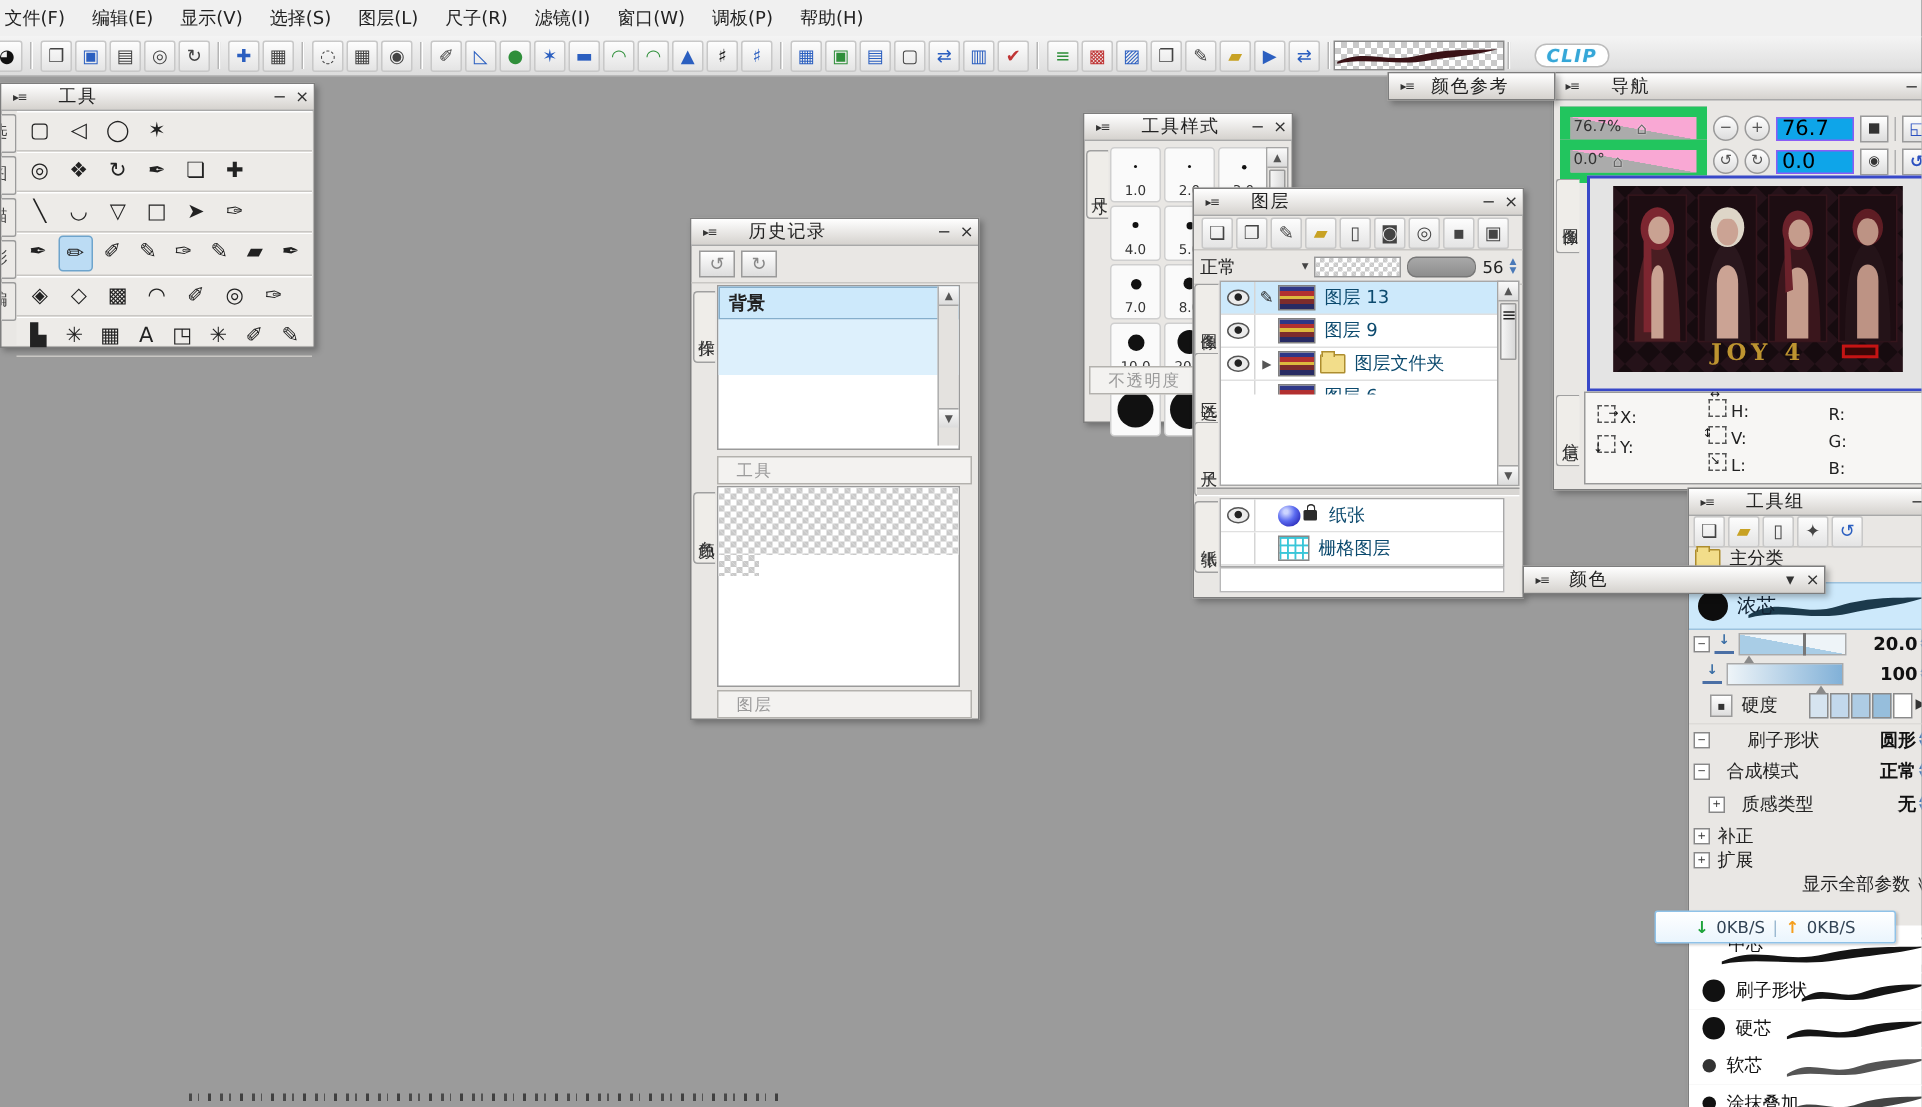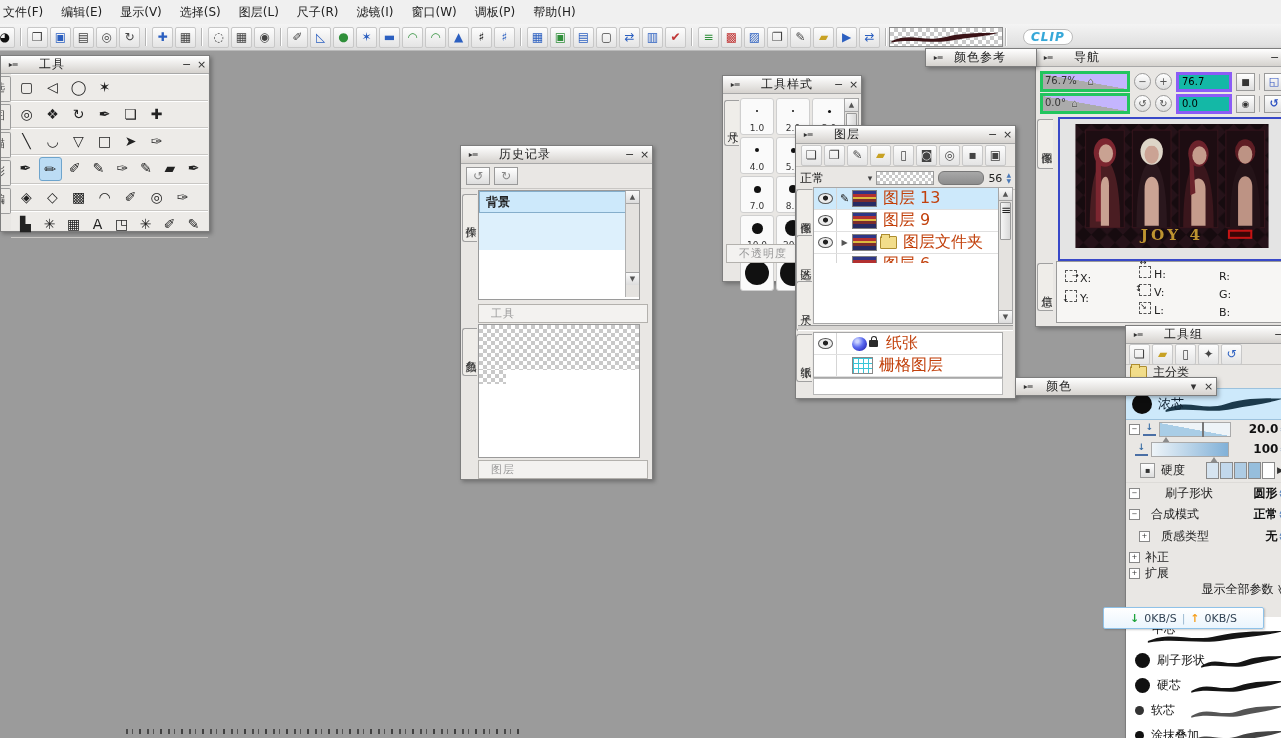--- a/index.html
+++ b/index.html
@@ -51,21 +51,21 @@
   .toolrow .tl-ic.sel{background:#bcdcf4;border:1px solid #6ea4cc;}
   .stub{position:absolute;left:0;width:9px;height:24px;overflow:hidden;background:#eceae7;
         border:1px solid #9c9c9c;border-left:none;border-radius:0 2px 2px 0;
         font-size:11px;color:#444;line-height:22px;}
   .stub i{font-style:normal;margin-left:-7px;display:inline-block;}
   
   .lrow{display:flex;align-items:center;height:21px;background:#fff;border-bottom:1px solid #e0e0e0;}
   .lrow.sel{background:#cde9fb;}
   .lrow .c1{width:22px;display:flex;justify-content:center;border-right:1px solid #d5d5d5;align-self:stretch;align-items:center;}
   .lrow .c2{width:15px;text-align:center;font-size:8px;color:#555;}
-  .lrow .lbl{margin-left:6px;font-size:16px;color:#c2410c;white-space:nowrap;}
+  .lrow .lbl{margin-left:6px;font-size:12px;color:#0c4a6e;white-space:nowrap;}
   .eye{display:inline-block;width:13px;height:9px;border:1px solid #555;border-radius:50%;
        background:radial-gradient(circle at 50% 45%,#222 2.2px,#ececec 2.8px);}
   .lthumb{width:23px;height:15px;border:1px solid #808080;background:
      linear-gradient(180deg,#2e3787 0%,#2e3787 18%,#b23030 18%,#b23030 40%,#dcba3e 40%,#dcba3e 56%,#7c2c2c 56%,#7c2c2c 76%,#272b63 76%,#272b63 100%);}
   .fold{display:inline-block;width:15px;height:11px;background:#f2dd8a;border:1px solid #ad8d2f;
         border-radius:1px;position:relative;margin-left:3px;}
   .fold:before{content:"";position:absolute;left:0;top:-3px;width:7px;height:3px;background:#f2dd8a;
         border:1px solid #ad8d2f;border-bottom:none;}
   .gridthumb{width:19px;height:15px;border:1px solid #888;background-color:#fff;
      background-image:linear-gradient(#39c6d8 1px,transparent 1px),linear-gradient(90deg,#39c6d8 1px,transparent 1px);
@@ -81,32 +81,32 @@
   .sbthumb{margin:1px;height:36px;background:linear-gradient(90deg,#f6f6f6,#d8d8d8);border:1px solid #9a9a9a;border-radius:1px;}
   .spin{display:inline-flex;flex-direction:column;line-height:6px;font-size:6px;color:#4a79b8;cursor:pointer;}
   
   .szgrid{position:absolute;display:grid;grid-template-columns:repeat(3,34px);grid-auto-rows:37px;gap:2px;}
   .szcell{background:#fafafa;border:1px solid #cfcfcf;border-radius:3px;display:flex;flex-direction:column;
           align-items:center;justify-content:flex-end;cursor:pointer;overflow:hidden;}
   .szcell .dot{border-radius:50%;background:#111;margin:auto;}
   .szcell b{font-weight:normal;font-size:9px;color:#333;line-height:11px;}
   
   .navrow{position:absolute;display:flex;align-items:center;gap:4px;}
-  .slider{position:relative;width:84px;height:15px;background:#c4b5fd;border:3px solid #22c55e;overflow:hidden;}
+  .slider{position:relative;width:84px;height:15px;background:#f9a8d4;border:7px solid #22c55e;overflow:hidden;}
   .slider .ramp{position:absolute;right:0;bottom:0;width:100%;height:100%;
         background:linear-gradient(to top right,#ababab 49.5%,transparent 50%);}
   .slider .stxt{position:absolute;left:2px;top:1px;font-size:10px;color:#333;z-index:2;}
   .slider .sth{position:absolute;top:1px;font-size:11px;color:#666;z-index:3;text-shadow:0 0 1px #fff;}
   .rbtn{width:15px;height:15px;border:1px solid #9a9a9a;border-radius:50%;background:linear-gradient(#fff,#ddd);
         display:inline-flex;align-items:center;justify-content:center;font-size:10px;color:#555;cursor:pointer;}
   .sqbtn{width:17px;height:16px;border:1px solid #9a9a9a;background:linear-gradient(#fff,#ddd);
         display:inline-flex;align-items:center;justify-content:center;font-size:9px;color:#333;cursor:pointer;}
   .bluebtn{width:18px;height:16px;border:1px solid #9a9a9a;background:linear-gradient(#fefefe,#e0e0e0);
         display:inline-flex;align-items:center;justify-content:center;font-size:11px;color:#2b50c0;font-weight:bold;cursor:pointer;}
-  .navinput{width:44px;height:14px;border:3px solid #8b5cf6;background:#14b8a6;font-size:10px;padding:0 3px;
+  .navinput{width:44px;height:14px;border:1px solid #8b5cf6;background:#0ea5e9;font-size:14px;padding:0 3px;
         font-family:"DejaVu Sans",sans-serif;}
   .infolbl{font-size:11px;color:#222;}
   .dashic{display:inline-block;width:10px;height:10px;border:1px dashed #555;position:relative;margin-right:3px;}
   .dashic i{position:absolute;font-style:normal;font-size:8px;color:#111;line-height:8px;}
   
   .tg-row{position:absolute;left:0;width:100%;display:flex;align-items:center;}
   .treebox{display:inline-flex;width:9px;height:9px;border:1px solid #888;background:#fff;font-size:7px;
            line-height:7px;align-items:center;justify-content:center;color:#333;margin:0 3px;cursor:pointer;}
   .dlic{display:inline-flex;width:13px;height:12px;border-bottom:2px solid #4a6fa5;color:#3a6ea5;
         font-size:9px;font-weight:bold;align-items:flex-start;justify-content:center;cursor:pointer;}

